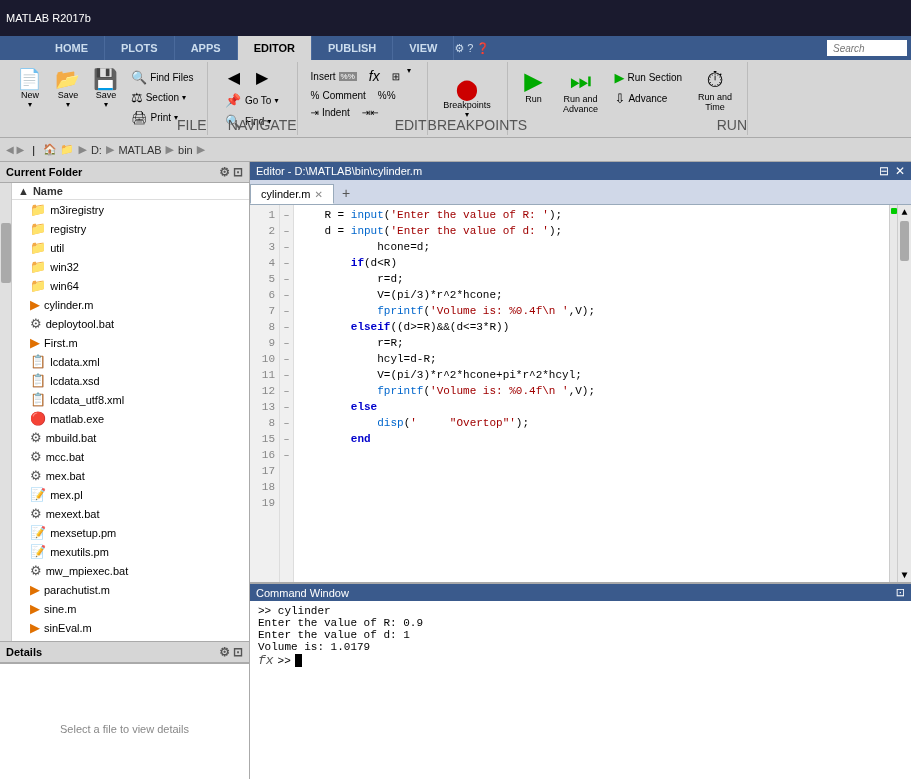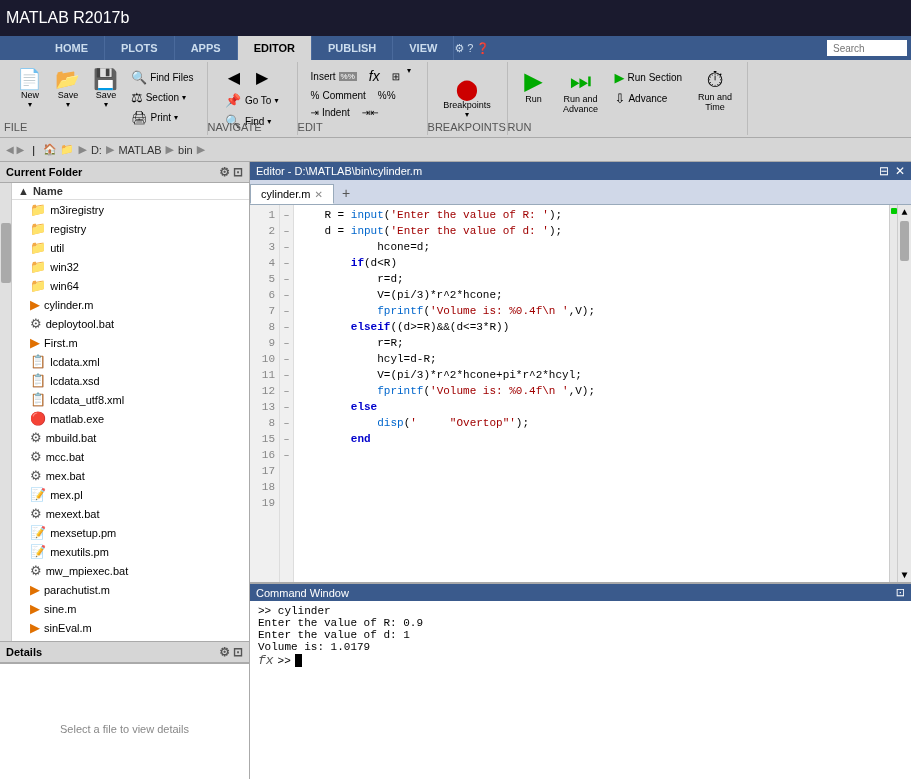--- a/index.html
+++ b/index.html
@@ -2,21 +2,21 @@
 <html><head>
   <meta charset="utf-8">
   <style>
     * { box-sizing: border-box; margin: 0; padding: 0; }
     body { font-family: 'Segoe UI', Arial, sans-serif; font-size: 12px; background: #d6d6d6; overflow: hidden; width: 911px; height: 779px; }
 
     
     .title-bar {
       background: #1a1a2e;
       color: #fff;
-      font-size: 16px;
+      font-size: 11px;
       padding: 18px 6px;
       display: flex;
       align-items: center;
       height: 22px;
     }
     .title-bar-text { flex: 1; }
 
     
     .ribbon-tabs {
       display: flex;
@@ -38,20 +38,21 @@
       background: #d6d6d6;
       color: #000;
     }
     .ribbon-search {
       margin-left: auto;
       background: #fff;
       border: none;
       padding: 2px 6px;
       font-size: 11px;
       width: 80px;
+      font-style: italic;
     }
 
     
     .ribbon-toolbar {
       background: #d6d6d6;
       border-bottom: 1px solid #aaa;
       display: flex;
       height: 78px;
       padding: 2px 4px;
       align-items: flex-start;
@@ -61,23 +62,23 @@
       flex-direction: column;
       align-items: center;
       border-right: 1px solid #bbb;
       padding: 4px 8px;
       height: 100%;
       position: relative;
     }
     .ribbon-group-label {
       position: absolute;
       bottom: 2px;
-      font-size: 11px;
+      font-size: 14px;
       color: #555;
-      text-align: left;
+      text-align: right;
       width: 100%;
     }
     .ribbon-group-buttons {
       display: flex;
       align-items: flex-start;
       gap: 2px;
       flex: 1;
     }
     .ribbon-btn {
       display: flex;

